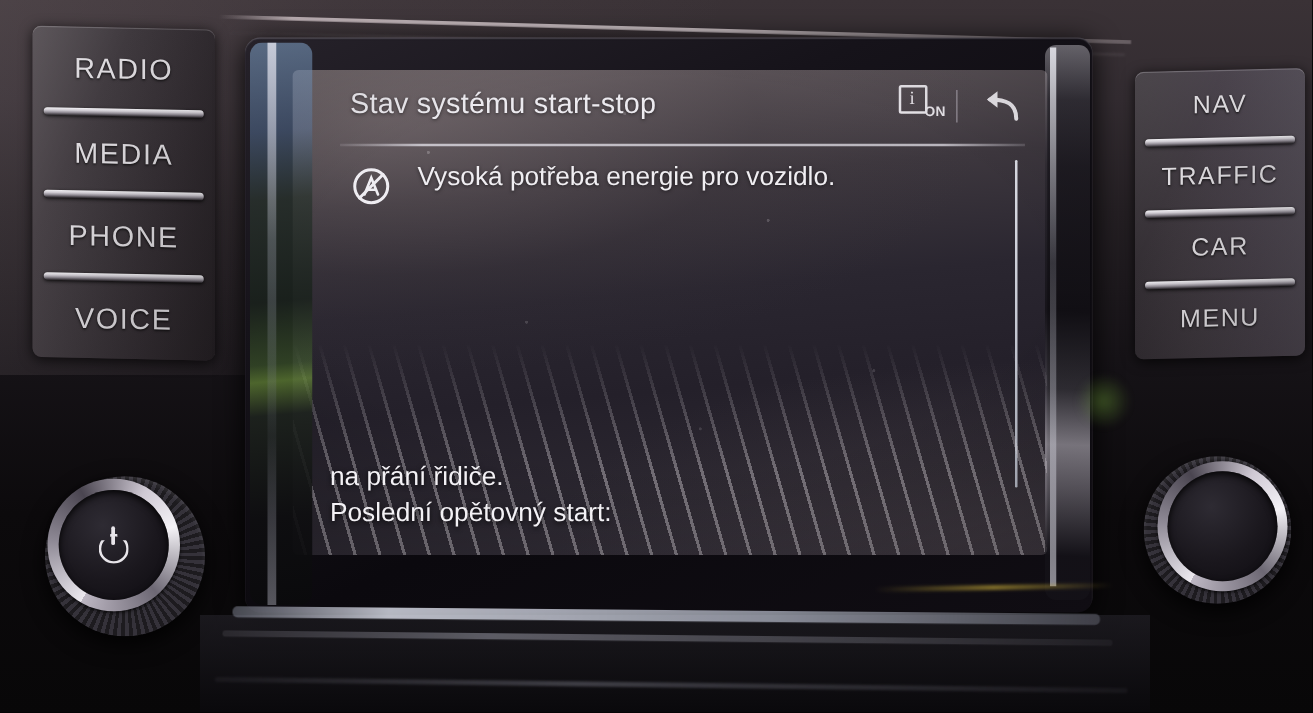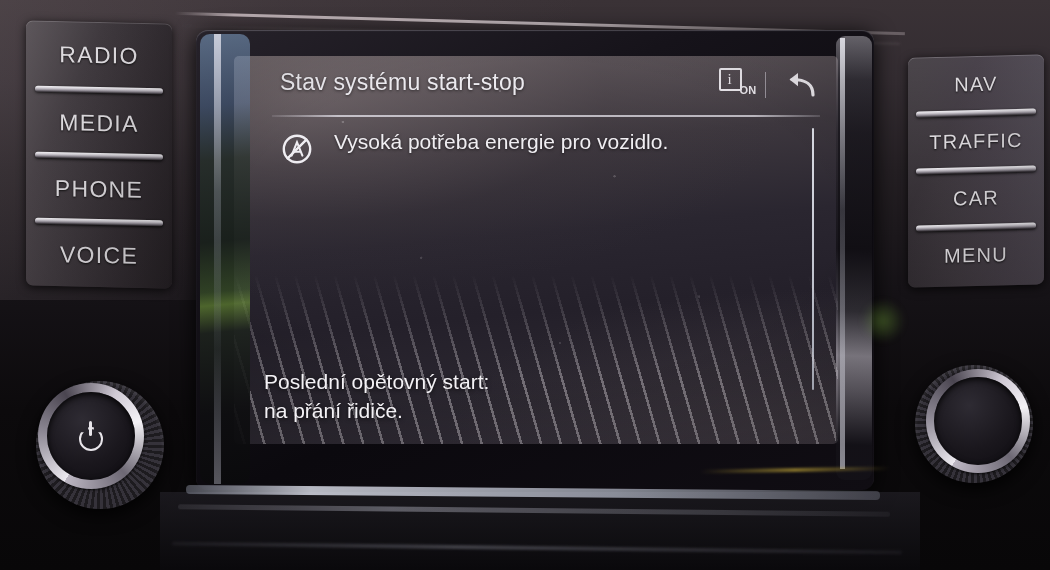--- a/index.html
+++ b/index.html
@@ -253,22 +253,22 @@
       <div class="msg-txt">Vysoká potřeba energie pro vozidlo.</div>
     </div>
 
     <div class="scrollbar"></div>
 
     <div class="stripes"></div>
     <div class="dustspecks"></div>
     <div class="screen-vignette"></div>
 
     <div class="footer">
+      <div>na přání řidiče.</div>
       <div>Poslední opětovný start:</div>
-      <div>na přání řidiče.</div>
     </div>
   </div>
 
   <div class="bezel-refl"></div>
   <div class="bezel-refl-r"></div>
 
   <div class="knob knob-outer knob-left">
     <div class="knob-ring"></div>
     <div class="knob-face">
       <div class="power-ico"></div>

